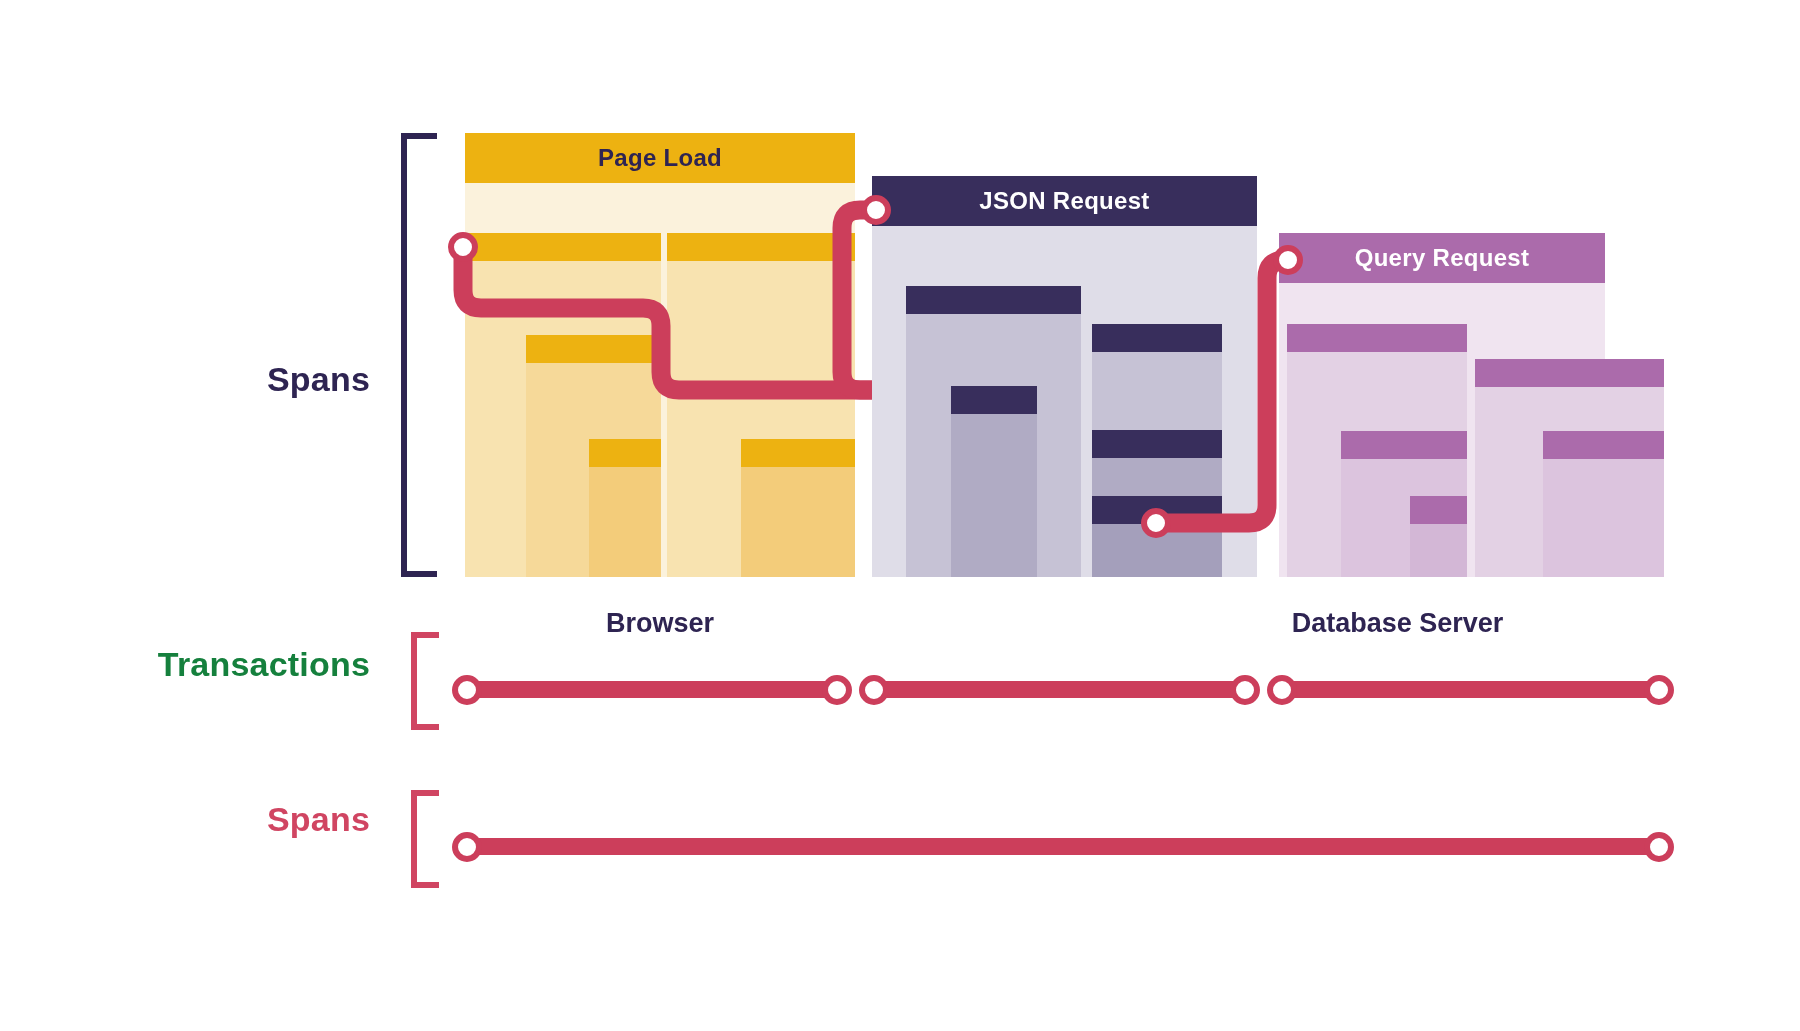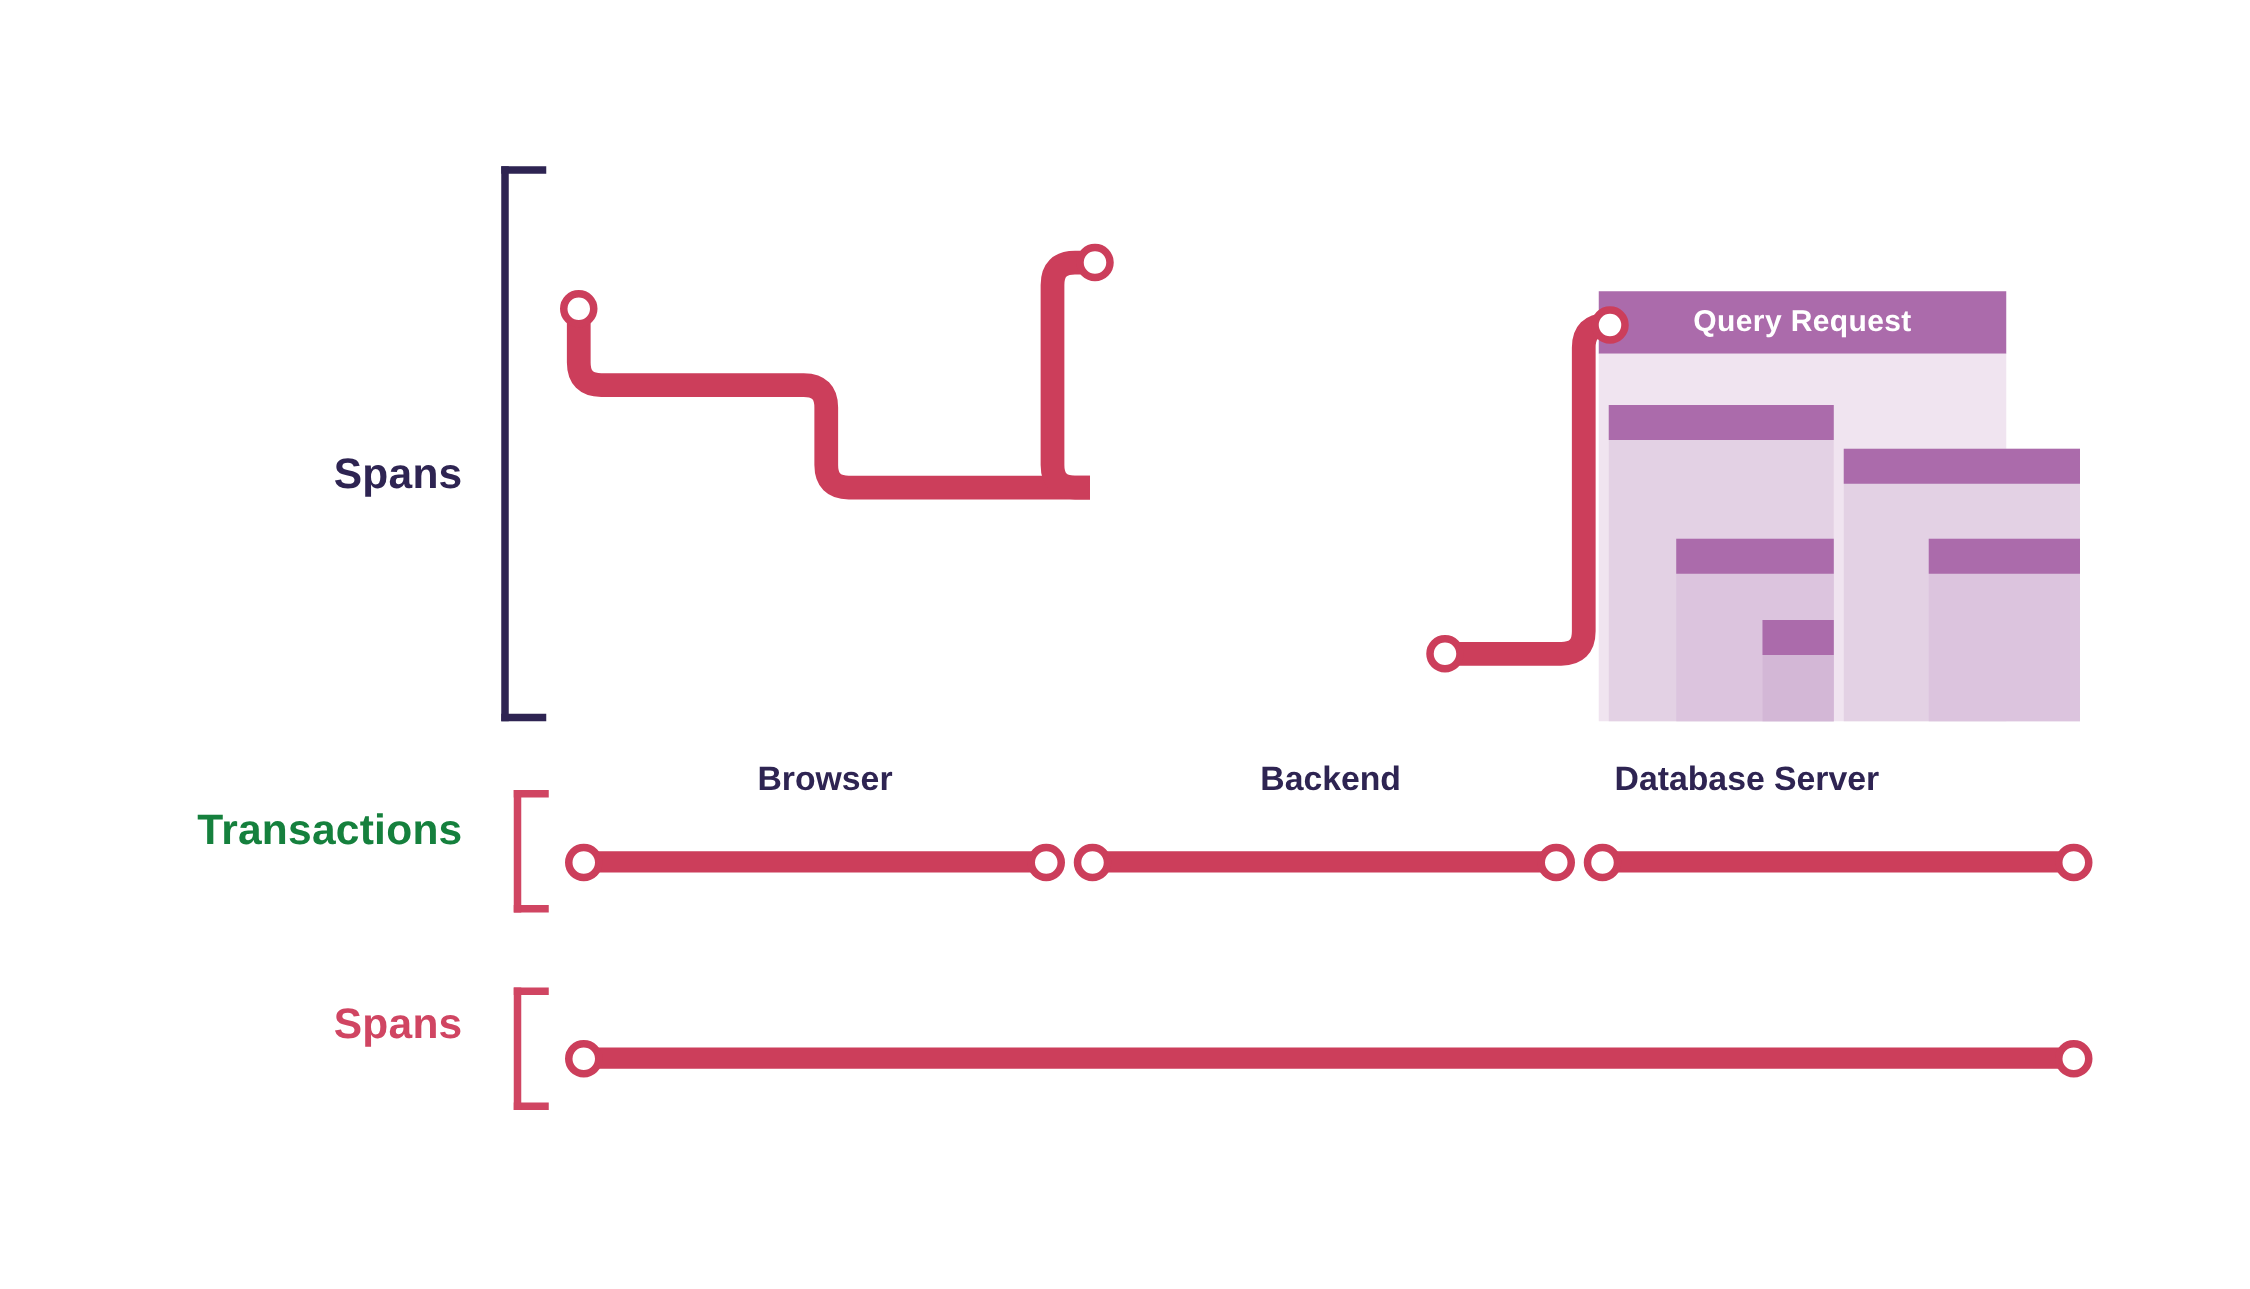--- a/index.html
+++ b/index.html
@@ -193,21 +193,75 @@
 <div class="stage">
 
   <div class="row-label" id="label-spans">Spans</div>
   <div class="row-label" id="label-transactions">Transactions</div>
   <div class="row-label" id="label-trace">Spans</div>
 
   <div class="bracket" id="bracket-spans"></div>
   <div class="bracket" id="bracket-transactions"></div>
   <div class="bracket" id="bracket-trace"></div>
 
-
+  <div class="col" id="col-browser">
+    <div class="col-header">Page Load</div>
+    <div class="col-body">
+
+      <div class="span-block amber-1" style="left:0px; top:50px; width:196px; bottom:0;">
+        <div class="fill"></div>
+        <div class="cap"></div>
+      </div>
+      <div class="span-block amber-2" style="left:61px; top:152px; width:135px; bottom:0;">
+        <div class="fill"></div>
+        <div class="cap"></div>
+      </div>
+      <div class="span-block amber-3" style="left:124px; top:256px; width:72px; bottom:0;">
+        <div class="fill"></div>
+        <div class="cap"></div>
+      </div>
+
+      <div class="span-block amber-1" style="left:202px; top:50px; width:188px; bottom:0;">
+        <div class="fill"></div>
+        <div class="cap"></div>
+      </div>
+      <div class="span-block amber-3" style="left:276px; top:256px; width:114px; bottom:0;">
+        <div class="fill"></div>
+        <div class="cap"></div>
+      </div>
+    </div>
+  </div>
+
+  <div class="col" id="col-backend">
+    <div class="col-header">JSON Request</div>
+    <div class="col-body">
+
+      <div class="span-block indigo-1" style="left:34px; top:60px; width:175px; bottom:0;">
+        <div class="fill"></div>
+        <div class="cap"></div>
+      </div>
+      <div class="span-block indigo-2" style="left:79px; top:160px; width:86px; bottom:0;">
+        <div class="fill"></div>
+        <div class="cap"></div>
+      </div>
+
+      <div class="span-block indigo-1" style="left:220px; top:98px; width:130px; bottom:0;">
+        <div class="fill"></div>
+        <div class="cap"></div>
+      </div>
+      <div class="span-block indigo-2" style="left:220px; top:204px; width:130px; bottom:0;">
+        <div class="fill"></div>
+        <div class="cap"></div>
+      </div>
+      <div class="span-block indigo-3" style="left:220px; top:270px; width:130px; bottom:0;">
+        <div class="fill"></div>
+        <div class="cap"></div>
+      </div>
+    </div>
+  </div>
 
   <div class="col" id="col-database">
     <div class="col-header">Query Request</div>
     <div class="col-body">
 
       <div class="span-block purple-1" style="left:8px; top:41px; width:180px; bottom:0;">
         <div class="fill"></div>
         <div class="cap"></div>
       </div>
       <div class="span-block purple-2" style="left:62px; top:148px; width:126px; bottom:0;">
@@ -237,21 +291,20 @@
 
     <path d="M 1157 523 L 1249 523 Q 1267 523 1267 505 L 1267 278 Q 1267 260 1285 260 L 1288 260" fill="none" stroke="#cc3e5b" stroke-width="19" stroke-linecap="butt"></path>
   </svg>
 
   <div class="node" style="left:448px; top:232px;"></div>
   <div class="node" style="left:861px; top:195px;"></div>
   <div class="node" style="left:1141px; top:508px;"></div>
   <div class="node" style="left:1273px; top:245px;"></div>
 
   <div class="service-label" id="service-browser">Browser</div>
-  <div class="service-label" id="service-backend">Backend</div>
   <div class="service-label" id="service-database">Database Server</div>
 
   <div>
     <div class="tx-line" style="left:462px; top:681px; width:380px;"></div>
     <div class="node" style="left:452px; top:675px;"></div>
     <div class="node" style="left:822px; top:675px;"></div>
 
     <div class="tx-line" style="left:869px; top:681px; width:381px;"></div>
     <div class="node" style="left:859px; top:675px;"></div>
     <div class="node" style="left:1230px; top:675px;"></div>

